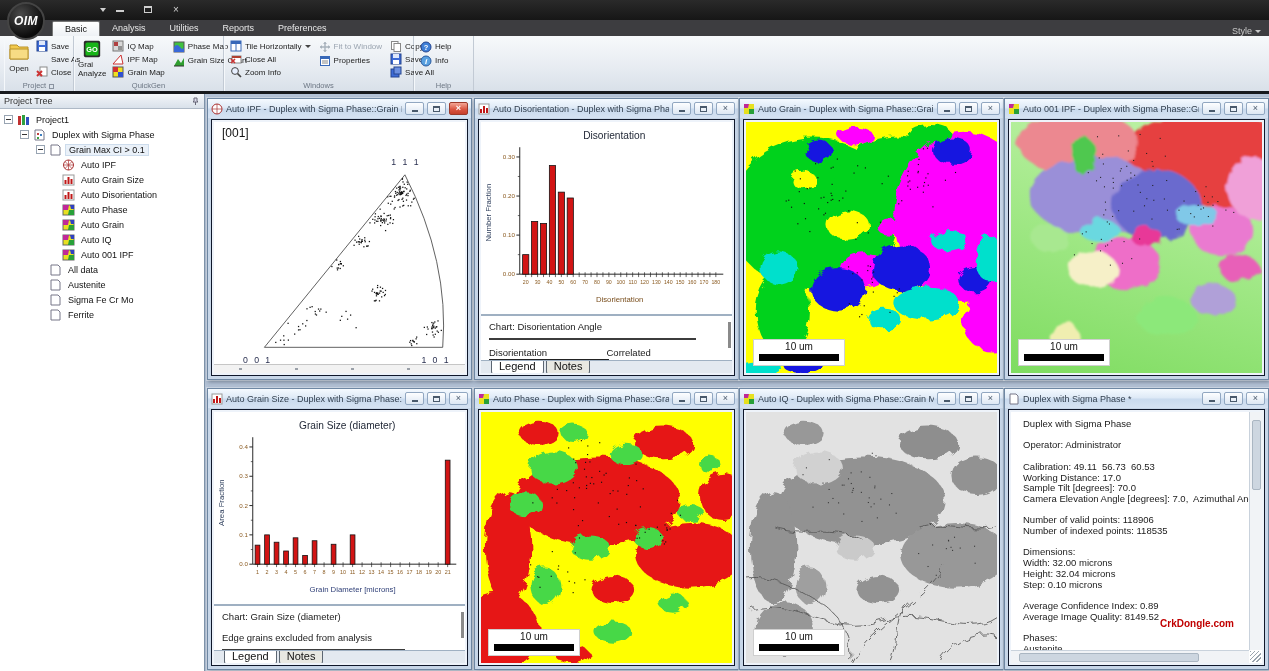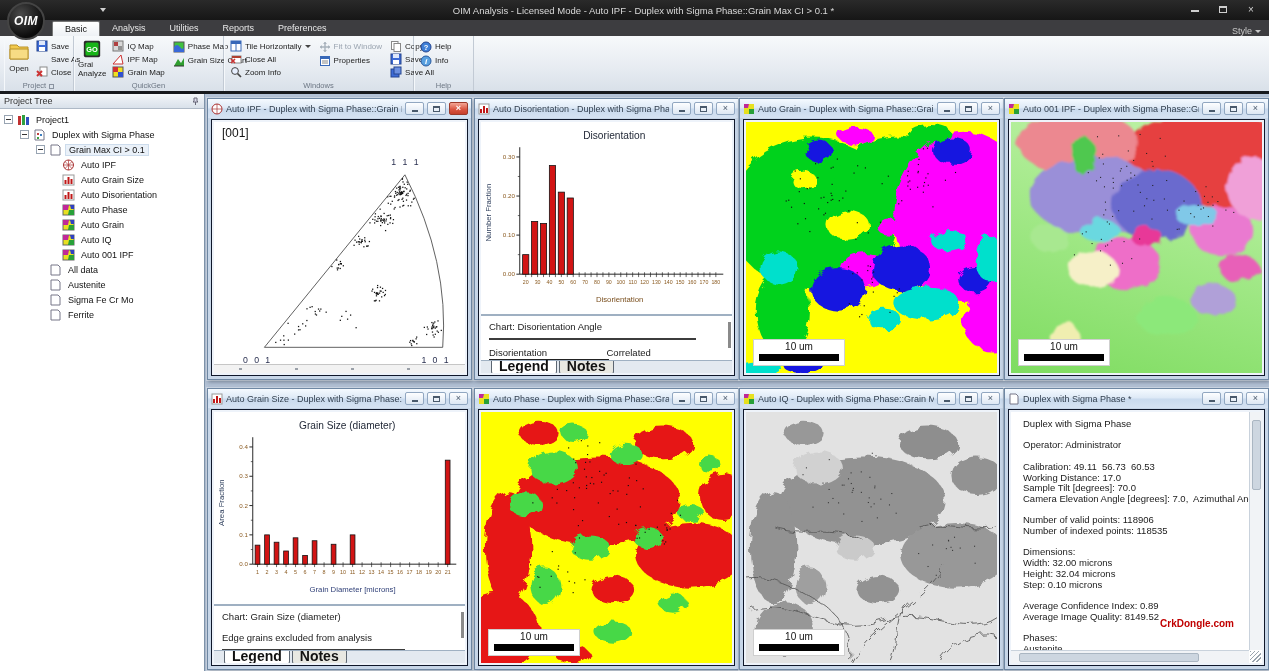--- a/index.html
+++ b/index.html
@@ -101,22 +101,22 @@
     border-top:2px solid #9fb0c2; padding:5px 8px 0 8px; font-size:9.5px; color:#1a1a1a; }
   .legendrule { height:2px; background:#3c3c3c; width:88%; margin-top:6px; }
   .legcols { display:flex; margin-top:7px; }
   .legcol-l { width:50%; }
   .legcol-r { width:50%; }
   .series-underline-black { border-bottom:2px solid #222; display:inline-block; min-width:120px; padding-bottom:1px;}
   .series-underline-red { border-bottom:2px solid #c33; display:inline-block; min-width:110px; padding-bottom:1px;}
   .legvsb { position:absolute; right:1px; top:6px; width:3px; height:26px; background:#8a8a8a; }
   .tabstrip { position:absolute; left:0; right:0; bottom:0; height:13px; background:#e3e9f0;
     border-top:1px solid #9fb0c2; display:flex; padding-left:10px; gap:2px; }
-  .ltab { font-size:14px; color:#111; background:#fff; border:1px solid #5c6672; border-top:none;
-    border-radius:0 0 4px 4px; padding:0 7px; height:14px; line-height:11px;font-weight:bold; }
+  .ltab { font-size:11px; color:#111; background:#fff; border:1px solid #5c6672; border-top:none;
+    border-radius:0 0 4px 4px; padding:0 7px; height:14px; line-height:11px; }
   .ltab.back { background:#e8e8e2; }
 
   
   .mapsvg { position:absolute; left:0; top:0; width:100%; height:100%; }
   .scalebar { position:absolute; left:7px; bottom:7px; width:92px; height:27px; background:#fff;
     border:1px solid #cfcfcf; text-align:center; }
   .scalebar .sbt { font-size:10px; color:#111; line-height:13px; }
   .scalebar .sbbar { margin:1px auto 0 auto; width:80px; height:7px; background:#000; }
 
   
@@ -151,21 +151,20 @@
       <path d="M52,228 L197,50 Q243,140 236,228 Z"></path>
     </clipPath>
   </defs>
 </svg>
 
 <div class="app">
 
   <div class="titlebar">
     <div class="logo">OIM</div>
     <div class="qat-caret"></div>
-    <div class="apptitle">OIM Analysis - Licensed Mode - Auto IPF - Duplex with Sigma Phase::Grain Max CI &gt; 0.1 *</div>
     <div class="winctl">
       <span class="ctl-min"><i></i></span>
       <span class="ctl-max"><i></i></span>
       <span>×</span>
     </div>
   </div>
 
   <div class="tabbar">
     <div style="width:52px"></div>
     <div class="rtab active">Basic</div>

